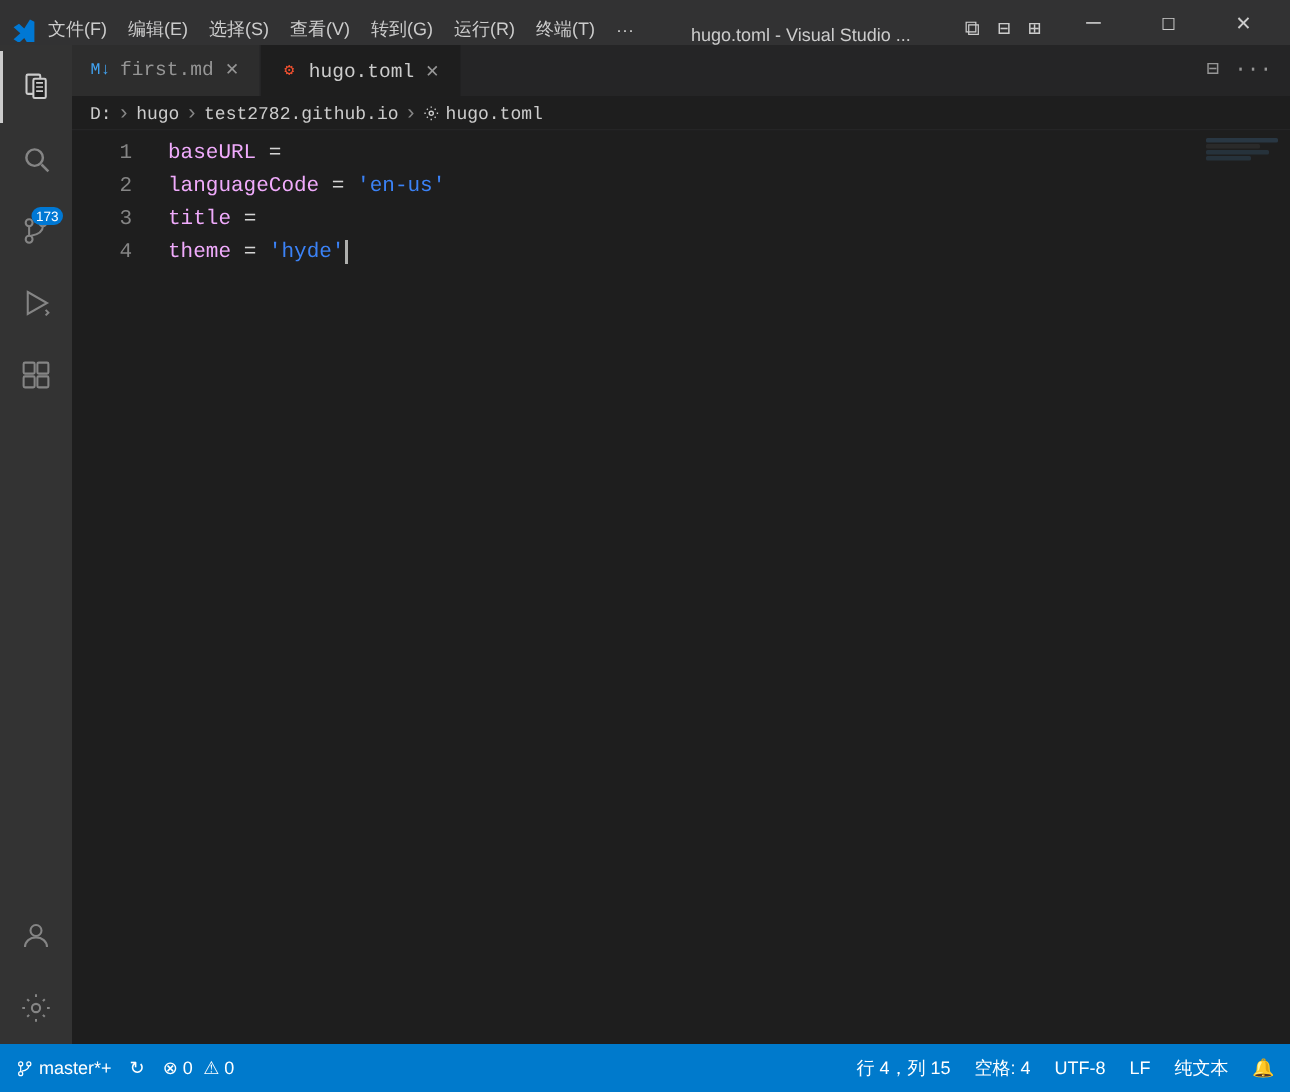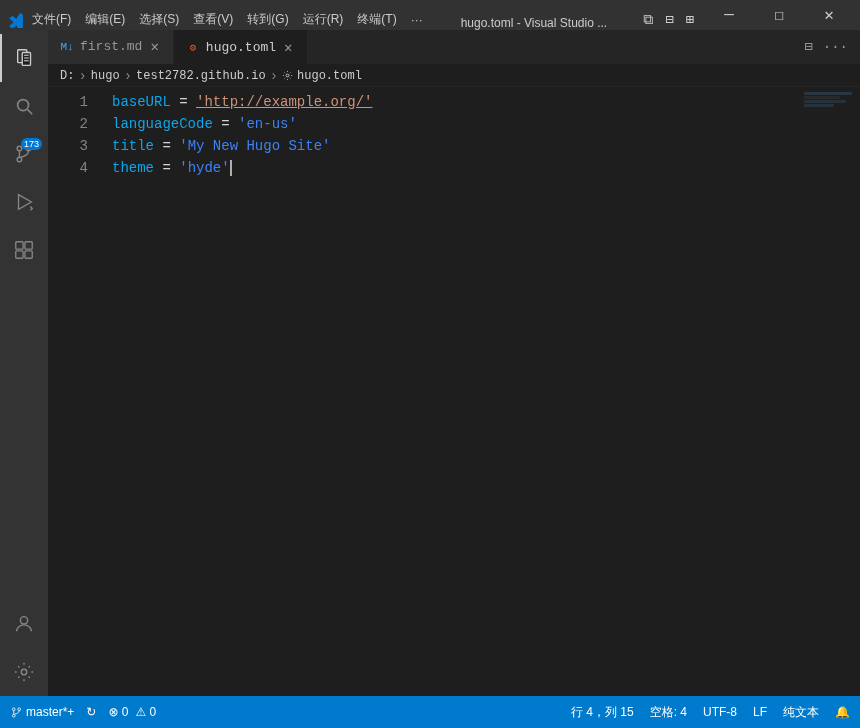--- a/index.html
+++ b/index.html
@@ -228,21 +228,21 @@
       line-height: 22px;
       color: #d4d4d4;
       overflow: auto;
     }
     .code-line {
       height: 22px;
       display: flex;
       align-items: center;
       white-space: pre;
     }
-    .tok-key { color: #0ea5e9; }
+    .tok-key { color: #f0abfc; }
     .tok-eq { color: #d4d4d4; }
     .tok-str { color: #3b82f6; }
     .tok-url { color: #ce9178; text-decoration: underline; }
     .cursor {
       display: inline-block;
       width: 2px;
       height: 16px;
       background: #aeafad;
       vertical-align: middle;
       animation: blink 1s step-end infinite;
@@ -433,31 +433,29 @@
       <div class="line-numbers">
         <div>1</div>
         <div>2</div>
         <div>3</div>
         <div>4</div>
       </div>
       <div class="code-area">
         <div class="code-line">
           <span class="tok-key">baseURL</span>
           <span class="tok-eq"> = </span>
-          <span class="tok-url">'http://example.org/'</span>
         </div>
         <div class="code-line">
           <span class="tok-key">languageCode</span>
           <span class="tok-eq"> = </span>
           <span class="tok-str">'en-us'</span>
         </div>
         <div class="code-line">
           <span class="tok-key">title</span>
           <span class="tok-eq"> = </span>
-          <span class="tok-str">'My New Hugo Site'</span>
         </div>
         <div class="code-line">
           <span class="tok-key">theme</span>
           <span class="tok-eq"> = </span>
           <span class="tok-str">'hyde'</span><span class="cursor"></span>
         </div>
       </div>
       <div class="minimap">
         <div class="minimap-line" style="width:80%; opacity:0.5;"></div>
         <div class="minimap-line dim" style="width:60%;"></div>

